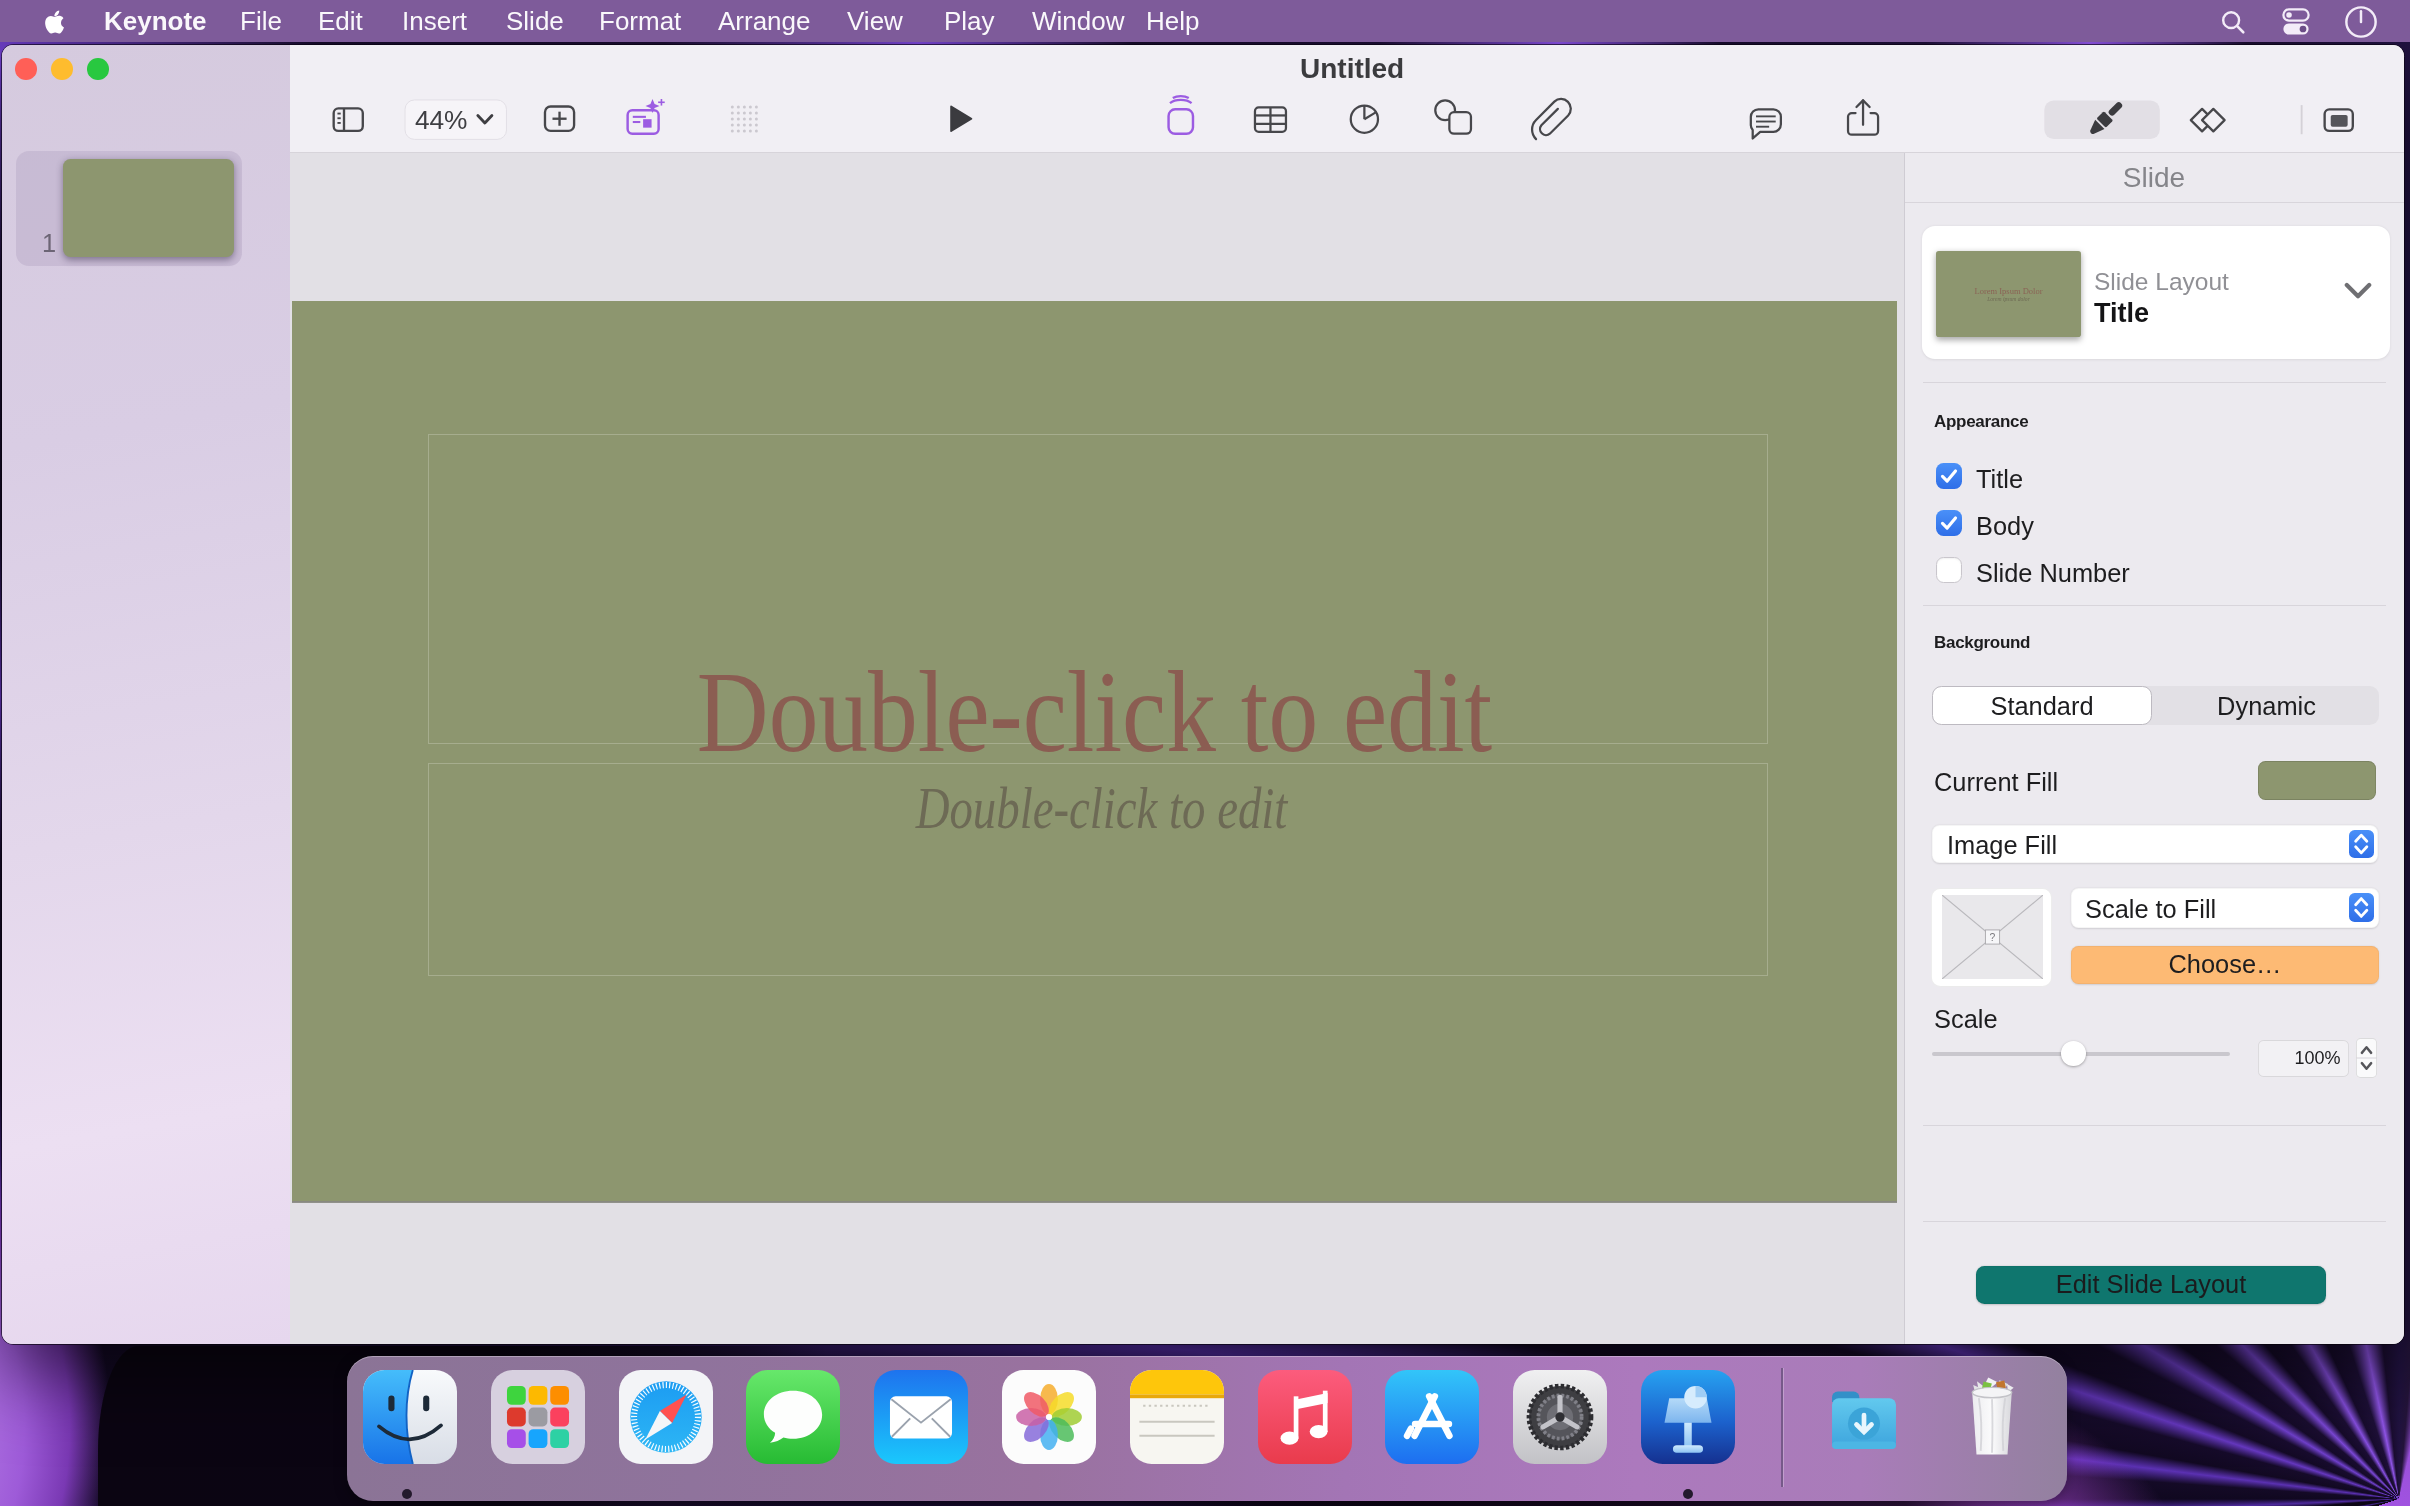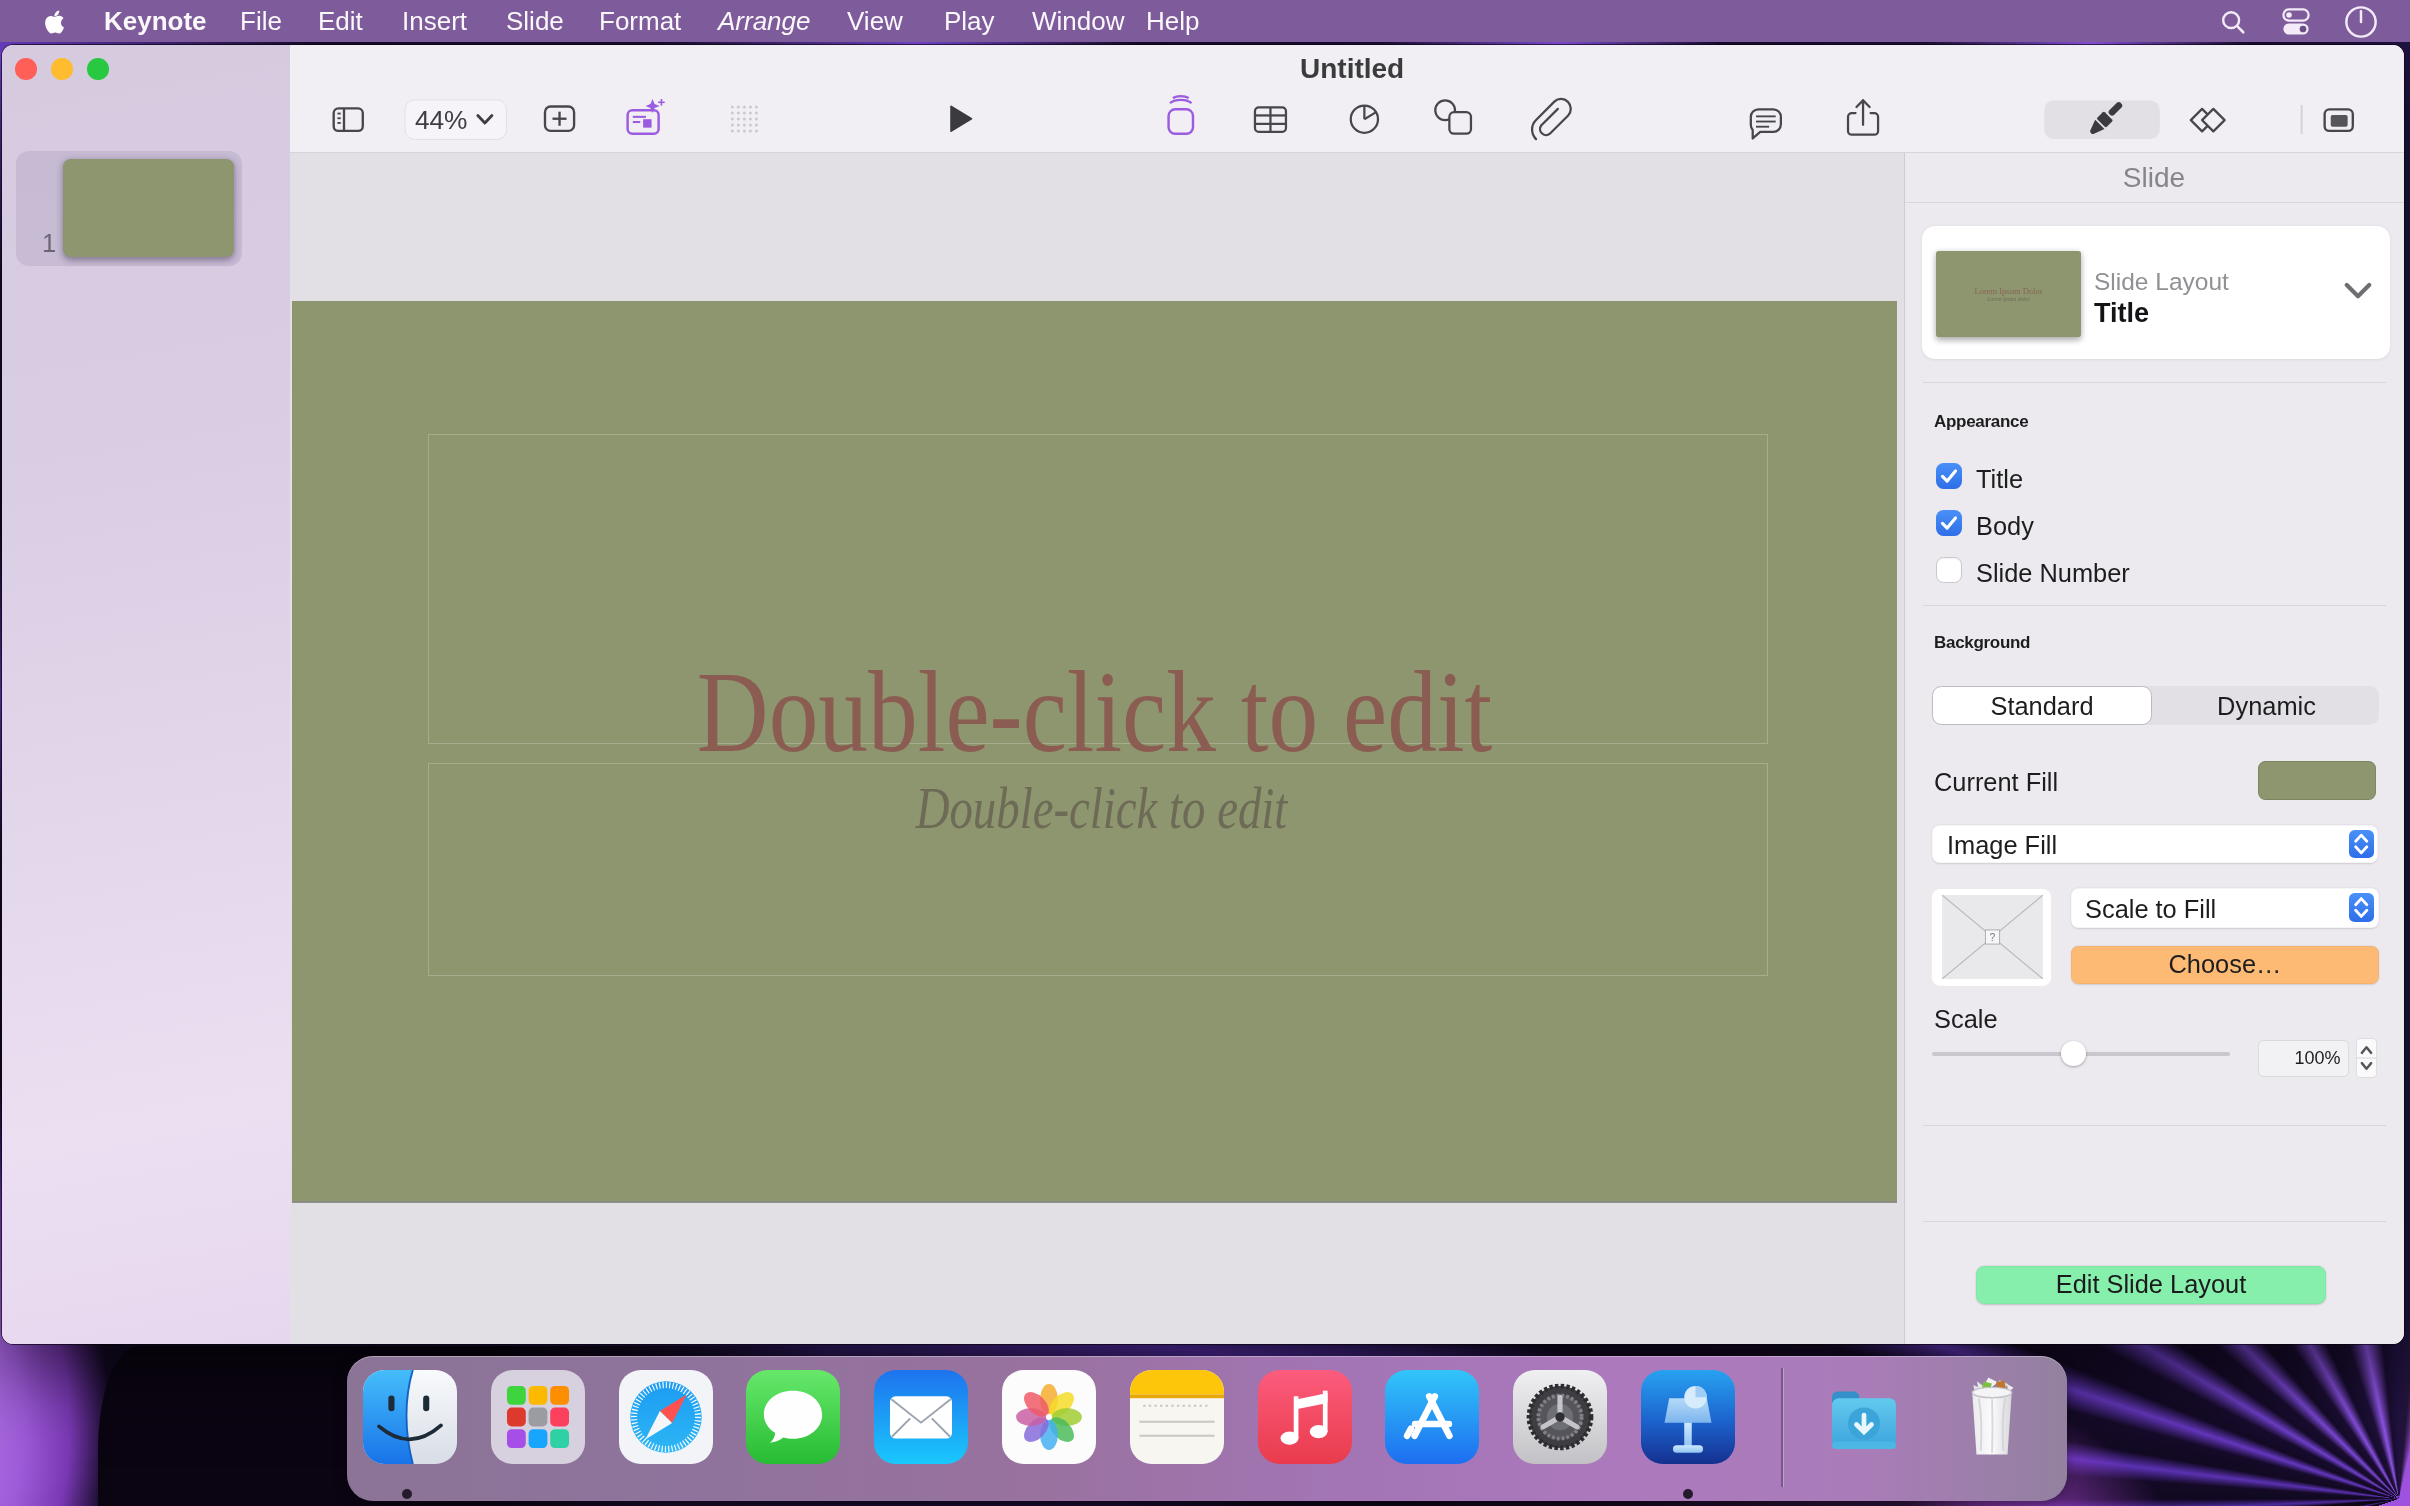--- a/index.html
+++ b/index.html
@@ -82,21 +82,21 @@
 <div id="menubar" class="abs">
   <svg style="position:absolute;left:43px;top:8.5px" width="22.6" height="26" viewBox="0 0 24 28">
     <path fill="#ffffff" d="M19.2 14.7c0-3.2 2.6-4.7 2.7-4.8-1.5-2.2-3.8-2.5-4.6-2.5-2-.2-3.8 1.2-4.8 1.2-1 0-2.5-1.1-4.1-1.1-2.1 0-4.1 1.2-5.2 3.1-2.2 3.8-.6 9.5 1.6 12.6 1.1 1.5 2.3 3.2 4 3.2 1.6-.1 2.2-1 4.1-1 1.9 0 2.5 1 4.1 1 1.7 0 2.8-1.5 3.8-3.1 1.2-1.8 1.7-3.5 1.7-3.6-.1 0-3.3-1.3-3.3-5zM16 5.8c.9-1.1 1.5-2.6 1.3-4.1-1.3.1-2.9.9-3.8 2-.8 1-1.6 2.5-1.4 4 1.5.1 3-.8 3.9-1.9z"></path>
   </svg>
   <div class="mitem" style="left:104px; font-weight:bold;">Keynote</div>
   <div class="mitem" style="left:240px;">File</div>
   <div class="mitem" style="left:318px;">Edit</div>
   <div class="mitem" style="left:402px;">Insert</div>
   <div class="mitem" style="left:506px;">Slide</div>
   <div class="mitem" style="left:599px;">Format</div>
-  <div class="mitem" style="left:718px;font-style:italic;">Arrange</div>
+  <div class="mitem" style="left:718px;">Arrange</div>
   <div class="mitem" style="left:847px;">View</div>
   <div class="mitem" style="left:944px;">Play</div>
   <div class="mitem" style="left:1032px;">Window</div>
   <div class="mitem" style="left:1146px;">Help</div>
   <svg style="position:absolute;left:2219px;top:7.5px" width="28" height="28" viewBox="0 0 30 30">
     <circle cx="13" cy="13" r="8.5" fill="none" stroke="#f3ecf8" stroke-width="2.6"></circle>
     <line x1="19.5" y1="19.5" x2="26" y2="26" stroke="#f3ecf8" stroke-width="2.8" stroke-linecap="round"></line>
   </svg>
   <svg style="position:absolute;left:2282px;top:7.5px" width="28" height="28" viewBox="0 0 30 30">
     <rect x="1.5" y="1.5" width="27" height="12" rx="6" fill="none" stroke="#f3ecf8" stroke-width="2.4"></rect>
@@ -330,21 +330,21 @@
 <div class="abs" style="left:2356px; top:1038px; width:21px; height:40px; border-radius:4.7px; background:#fafafb; box-shadow:inset 0 0 0 0.9px rgba(0,0,0,.12);">
   <svg width="21" height="40" viewBox="0 0 22 43">
     <line x1="0" y1="21.5" x2="22" y2="21.5" stroke="#d4d2d8" stroke-width="1"></line>
     <polyline points="6,16 11,10 16,16" fill="none" stroke="#55555a" stroke-width="2.6" stroke-linecap="round" stroke-linejoin="round"></polyline>
     <polyline points="6,27 11,33 16,27" fill="none" stroke="#55555a" stroke-width="2.6" stroke-linecap="round" stroke-linejoin="round"></polyline>
   </svg>
 </div>
 
 <div class="pdiv abs" style="left:1923px; top:1125px; width:463px;"></div>
 <div class="pdiv abs" style="left:1923px; top:1221px; width:463px;"></div>
-<div class="abs" style="left:1976px; top:1266px; width:350px; height:38px; border-radius:8.5px; background:#86efac; box-shadow:0 0.9px 1.9px rgba(0,0,0,.18), inset 0 0 0 0.9px rgba(0,0,0,.03); text-align:center; font-size:25.4px; color:#1b1b1d; line-height:37px;">Edit Slide Layout</div>
+<div class="abs" style="left:1976px; top:1266px; width:350px; height:38px; border-radius:8.5px; background:#0f766e; box-shadow:0 0.9px 1.9px rgba(0,0,0,.18), inset 0 0 0 0.9px rgba(0,0,0,.03); text-align:center; font-size:25.4px; color:#1b1b1d; line-height:37px;">Edit Slide Layout</div>
 
 <div id="dock" class="abs"></div>
 <div class="abs" style="left:1781px; top:1368px; width:2.4px; height:119px; background:rgba(90,70,110,.65); box-shadow:0.9px 0 0 rgba(255,255,255,.3);"></div>
 <div class="ddot abs" style="left:402px;"></div>
 <div class="ddot abs" style="left:1683px;"></div>
 
 <svg class="dicon" style="left:363px;" viewBox="0 0 100 100">
   <defs>
     <clipPath id="rr">
         <rect x="0" y="0" width="100" height="100" rx="23"></rect>

